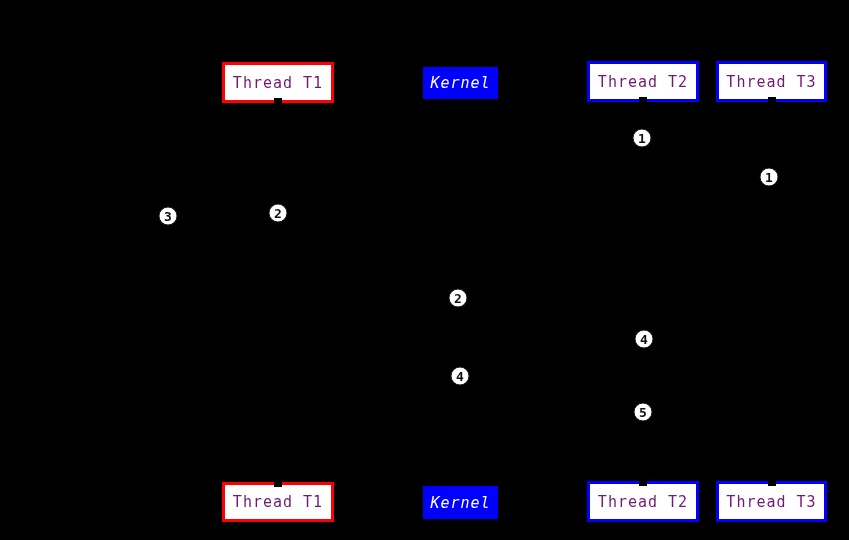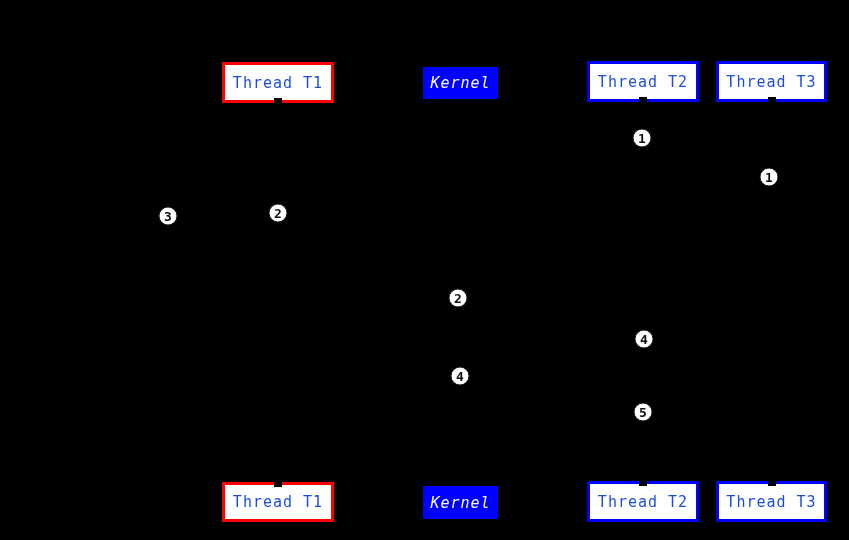--- a/index.html
+++ b/index.html
@@ -20,21 +20,21 @@
     box-sizing: border-box;
     display: flex;
     align-items: center;
     justify-content: center;
     font-size: 15px;
     letter-spacing: 1px;
     white-space: nowrap;
   }
   .thread {
     background: #ffffff;
-    color: #1d4ed8;
+    color: #701a75;
   }
   .red-border   { border: 3px solid #ff0000; }
   .blue-border  { border: 3px solid #0000ff; }
   .kernel {
     background: #0000ff;
     color: #ffffff;
     font-style: italic;
   }
   .notch {
     position: absolute;

